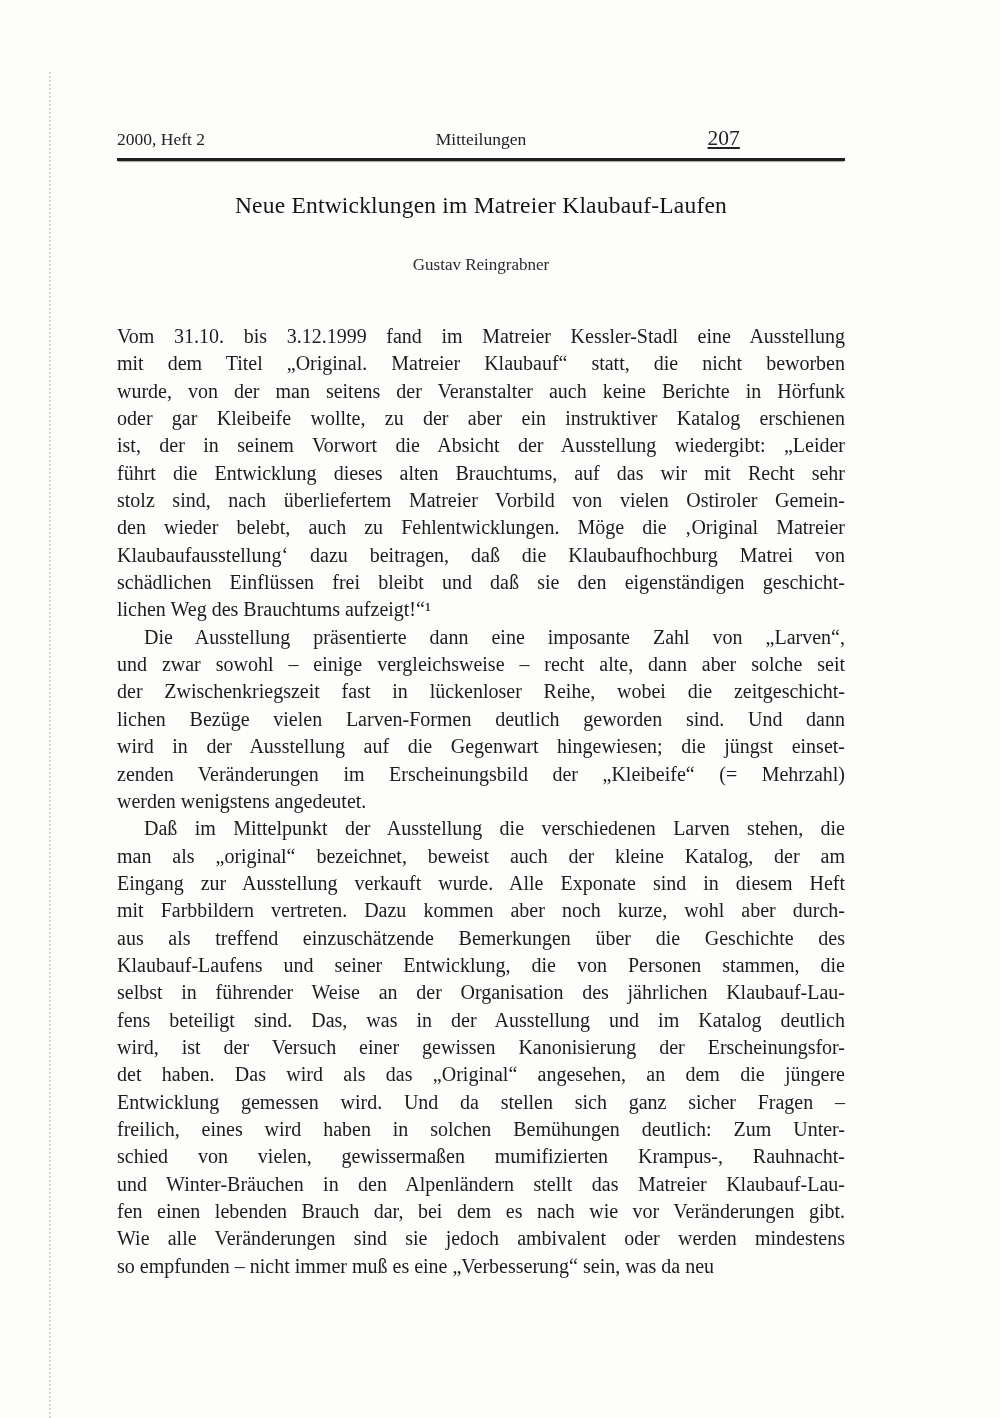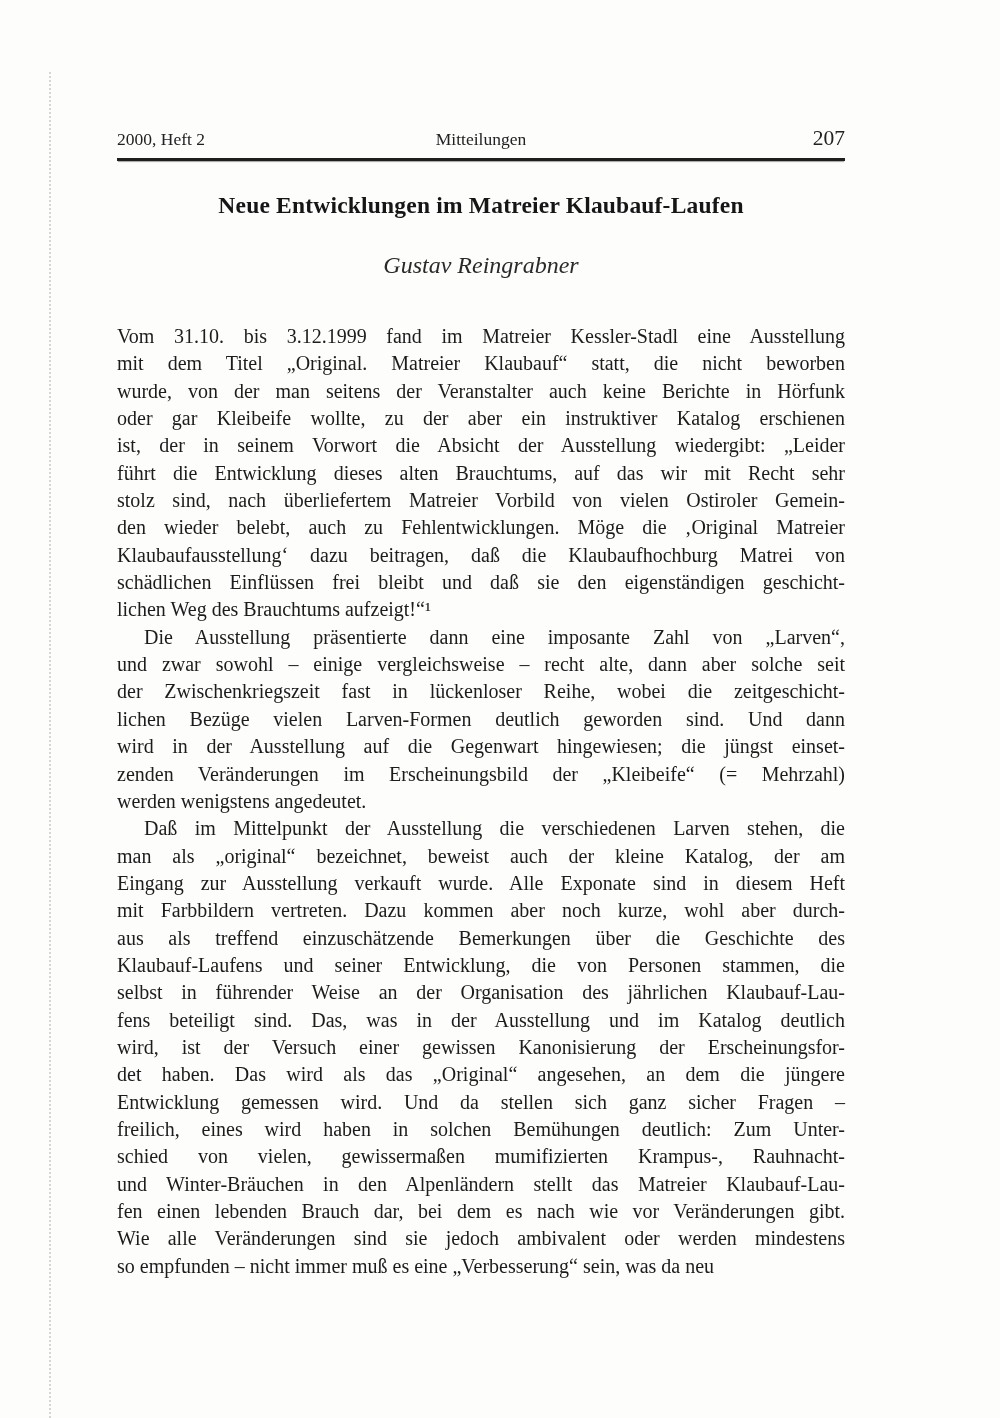--- a/index.html
+++ b/index.html
@@ -38,41 +38,40 @@
   }
   .running-head {
     display: flex;
     align-items: baseline;
     font-size: 17.5px;
     line-height: 22px;
     color: #222222;
   }
   .running-head .col-left  { flex: 1; text-align: left; }
   .running-head .col-center{ flex: 1; text-align: center; }
-  .running-head .col-right { flex: 1; text-align: right; font-size: 21.5px; }
+  .running-head .col-right { flex: 1; text-align: center; font-size: 21.5px; text-decoration: underline; }
   .head-rule {
     border: 0;
     margin: 8px 0 0 0;
     border-top: 3px solid #1f1f1f;
     box-shadow: 0 2px 1px -1px rgba(30,30,30,0.45);
   }
   .article-title {
     margin-top: 30px;
     text-align: center;
-    font-weight: bold;
+    font-weight: normal;
     font-size: 23.5px;
     line-height: 29px;
     letter-spacing: 0.2px;
     color: #161616;
   }
   .article-author {
     margin-top: 32px;
     text-align: center;
-    font-style: italic;
-    font-size: 24px;
+    font-size: 17px;
     line-height: 26px;
     color: #2a2a2a;
   }
   .article-body {
     margin-top: 45px;
     font-size: 20px;
     line-height: 27.35px;
     color: #1c1c1c;
     font-family: Liberation Serif, serif;
   }

